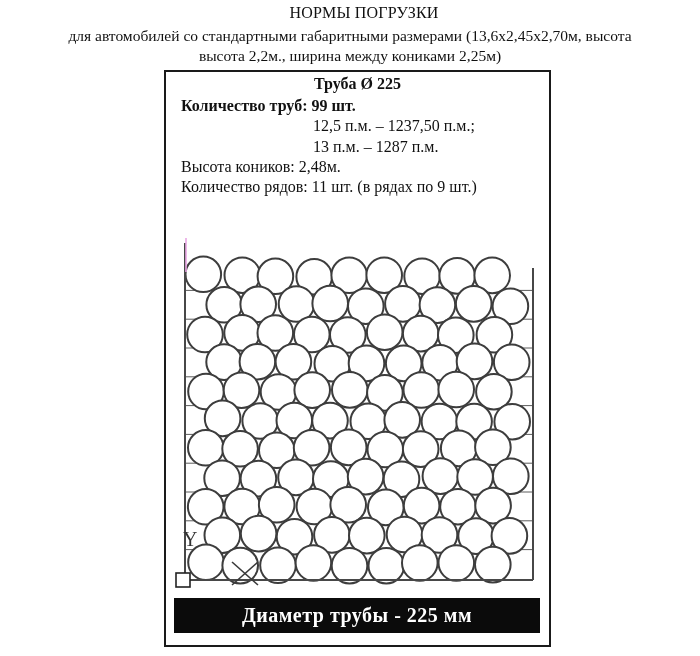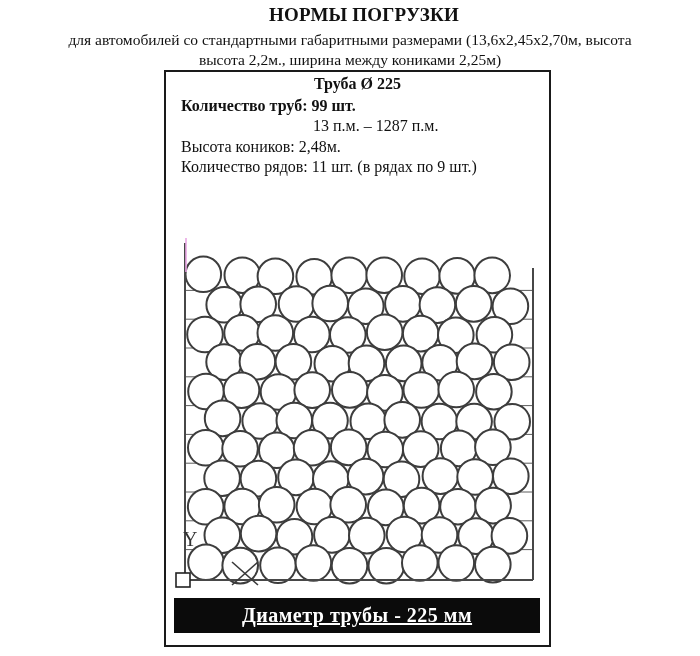--- a/index.html
+++ b/index.html
@@ -9,21 +9,21 @@
     font-family: "Liberation Serif", "DejaVu Serif", serif;
     color: #111;
     position: relative;
     overflow: hidden;
   }
   .page { position: absolute; inset: 0; background: #fff; }
 
   
   .header { position: absolute; top: 4px; left: 0; width: 700px; text-align: center; }
   .header .title {
-    font-size: 19px; font-weight: bold; letter-spacing: 0.2px; padding-left: 28px;
+    font-size: 16px; font-weight: normal; letter-spacing: 0.2px; padding-left: 28px;
   }
   .header .subtitle-line {
     font-size: 15.5px; font-weight: normal; line-height: 19.5px;
   }
   .header .subtitle-wrap { margin-top: 4px; }
 
   
   .spec-card {
     position: absolute; left: 164px; top: 70px;
     width: 387px; height: 577px;
@@ -42,40 +42,41 @@
   .diagram-svg { position: absolute; left: 164px; top: 224px; }
 
   
   .banner {
     position: absolute; left: 174px; top: 598px;
     width: 366px; height: 35px;
     background: #0b0b0b; color: #fff;
     display: flex; align-items: center; justify-content: center;
   }
   .banner .banner-text {
-    font-size: 20px; font-weight: bold; letter-spacing: 0.5px; text-decoration: underline;
+    font-size: 20px; font-weight: bold; letter-spacing: 0.5px;
   }
 </style>
 </head>
 <body>
 
 <div class="page">
 
   <div class="header">
     <div class="title">НОРМЫ ПОГРУЗКИ</div>
     <div class="subtitle-wrap">
       <div class="subtitle-line">для автомобилей со стандартными габаритными размерами (13,6х2,45х2,70м, высота</div>
       <div class="subtitle-line">высота 2,2м., ширина между кониками 2,25м)</div>
     </div>
   </div>
 
   <div class="spec-card">
     <div class="card-title">Труба Ø 225</div>
     <div class="card-lines">
       <div class="card-line bold">Количество труб: 99 шт.</div>
+      <div class="card-line indented">12,5 п.м. – 1237,50 п.м.;</div>
       <div class="card-line indented">13 п.м. – 1287 п.м.</div>
       <div class="card-line">Высота коников: 2,48м.</div>
       <div class="card-line">Количество рядов: 11 шт. (в рядах по 9 шт.)</div>
     </div>
   </div>
 
   <svg class="diagram-svg" id="packing-svg" width="387" height="372" viewBox="0 0 387 372">
       <line x1="21" y1="66.4" x2="369" y2="66.4" stroke="#5c5c5c" stroke-width="1"></line>
       <line x1="21" y1="95.2" x2="369" y2="95.2" stroke="#5c5c5c" stroke-width="1"></line>
       <line x1="21" y1="124" x2="369" y2="124" stroke="#5c5c5c" stroke-width="1"></line>

